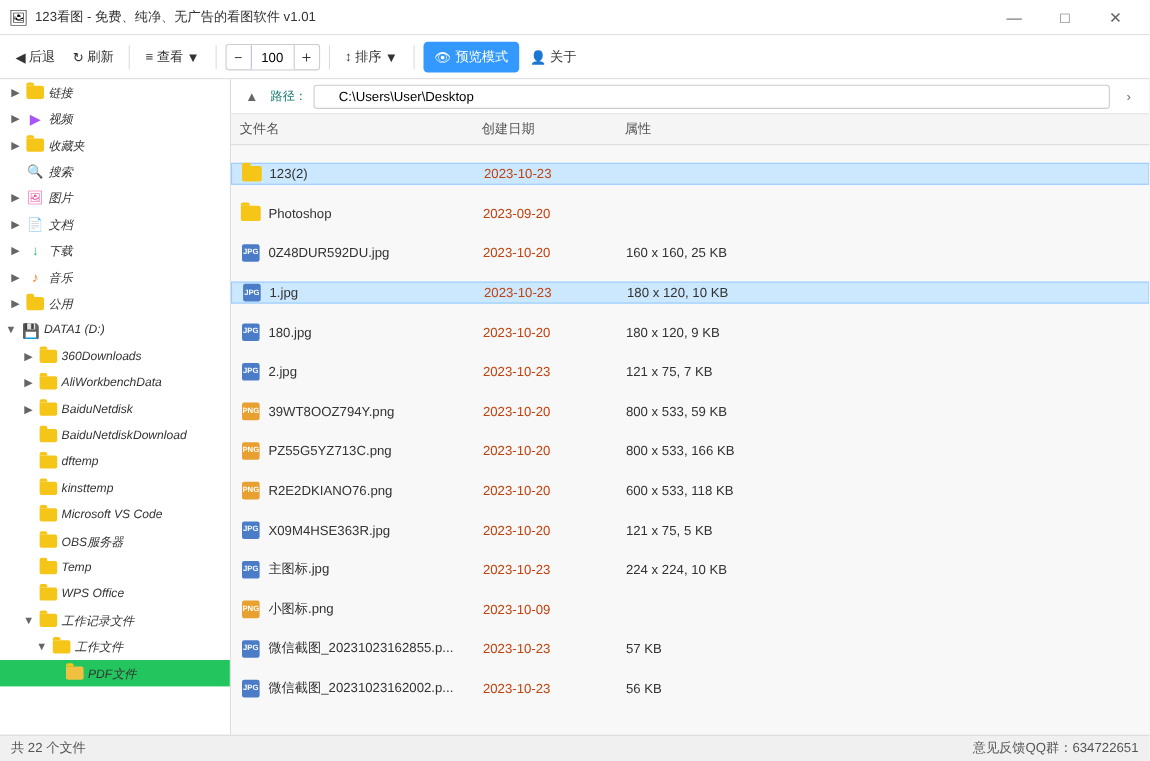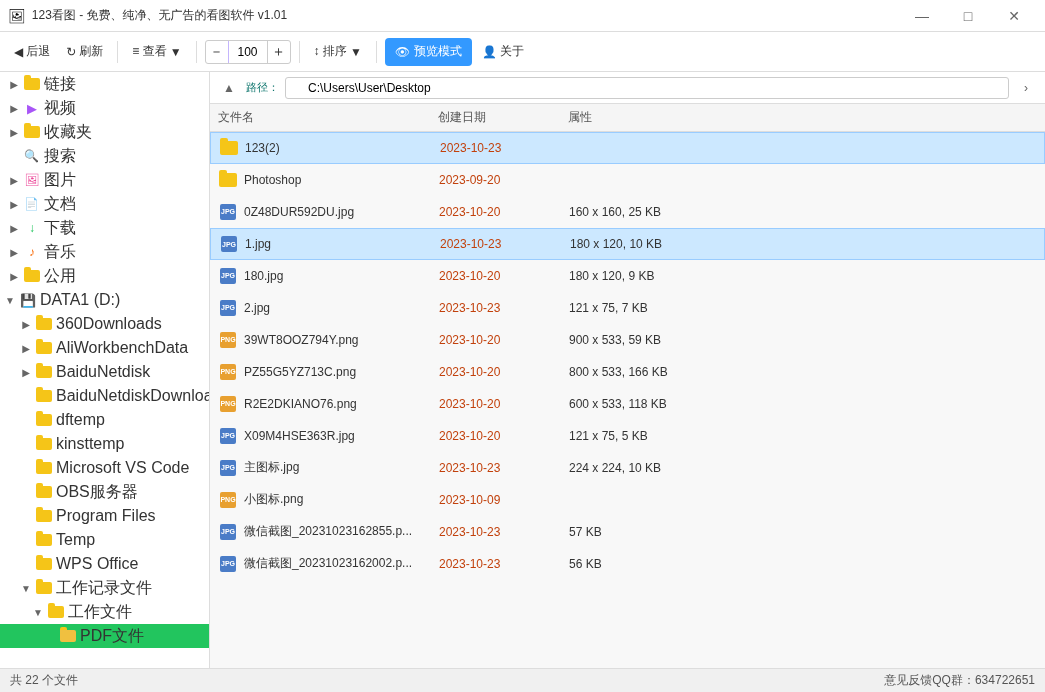--- a/index.html
+++ b/index.html
@@ -25,21 +25,21 @@
 
     
     .sidebar { width: 210px; background: #ffffff; border-right: 1px solid #ddd; overflow-y: auto; overflow-x: hidden; flex-shrink: 0; }
     .sidebar::-webkit-scrollbar { width: 6px; }
     .sidebar::-webkit-scrollbar-thumb { background: #ccc; border-radius: 3px; }
 
     .tree-item { display: flex; align-items: center; height: 24px; padding-left: 8px; cursor: pointer; white-space: nowrap; }
     .tree-item.selected { background: #22c55e; }
     .tree-item .arrow { width: 12px; display: inline-flex; align-items: center; justify-content: center; font-size: 10px; color: #666; flex-shrink: 0; }
     .tree-item .icon { width: 16px; height: 16px; margin: 0 4px; display: flex; align-items: center; justify-content: center; flex-shrink: 0; }
-    .tree-item .label { font-size: 16px; color: #333; }
+    .tree-item .label { font-size: 11px; color: #333; font-style: italic; }
 
     
     .content { flex: 1; display: flex; flex-direction: column; background: #f8f8f8; overflow: hidden; }
 
     
     .pathbar { height: 32px; background: #ffffff; border-bottom: 1px solid #ddd; display: flex; align-items: center; padding: 0 8px; gap: 6px; }
     .pathbar-nav { width: 22px; height: 22px; display: flex; align-items: center; justify-content: center; cursor: pointer; color: #666; }
     .pathbar-label { color: #0f766e; font-size: 11px; }
     .pathbar-input { flex: 1; height: 22px; border: 1px solid #ccc; border-radius: 3px; padding: 0 22px; font-size: 12px; background: white; }
     .pathbar-go { width: 22px; height: 22px; display: flex; align-items: center; justify-content: center; cursor: pointer; font-size: 12px; color: #666; }
@@ -48,21 +48,21 @@
     .filelist-header { display: flex; align-items: center; height: 28px; background: #f5f5f5; border-bottom: 1px solid #ddd; padding: 0 8px; }
     .col-name { width: 220px; font-size: 12px; color: #555; }
     .col-date { width: 130px; font-size: 12px; color: #555; }
     .col-attr { flex: 1; font-size: 12px; color: #555; }
 
     
     .filelist { flex: 1; overflow-y: auto; overflow-x: hidden; }
     .filelist::-webkit-scrollbar { width: 8px; }
     .filelist::-webkit-scrollbar-thumb { background: #ccc; border-radius: 3px; }
 
-    .file-row { display: flex; align-items: center; height: 32px; padding: 0 8px; cursor: pointer; border-bottom: 1px solid transparent; }
+    .file-row { display: flex; align-items: center; height: 20px; padding: 0 8px; cursor: pointer; border-bottom: 1px solid transparent; margin-top: 16px; }
     .file-row.selected { background: #cce8ff; border: 1px solid #99ccff; }
     .file-row .file-icon { width: 20px; height: 20px; margin-right: 6px; display: flex; align-items: center; justify-content: center; flex-shrink: 0; }
     .file-row .fname { width: 195px; font-size: 12px; color: #333; overflow: hidden; text-overflow: ellipsis; white-space: nowrap; }
     .file-row .fdate { width: 130px; font-size: 12px; color: #c2410c; }
     .file-row .fattr { flex: 1; font-size: 12px; color: #333; }
 
     
     .statusbar { height: 24px; background: #f0f0f0; border-top: 1px solid #ddd; display: flex; align-items: center; justify-content: space-between; padding: 0 10px; font-size: 12px; color: #555; }
 
     .spe-folder { width: 16px; height: 12px; background: #f5c518; border-radius: 0 2px 2px 2px; position: relative; display: inline-block; }
@@ -244,27 +244,20 @@
       <span class="icon">
           <div class="spe-folder"></div>
         </span>
       <span class="label">OBS服务器</span>
     </div>
     <div class="tree-item indent2">
       <span class="arrow" style="visibility:hidden;">▶</span>
       <span class="icon">
           <div class="spe-folder"></div>
         </span>
-      <span class="label">Program Files</span>
-    </div>
-    <div class="tree-item indent2">
-      <span class="arrow" style="visibility:hidden;">▶</span>
-      <span class="icon">
-          <div class="spe-folder"></div>
-        </span>
       <span class="label">Temp</span>
     </div>
     <div class="tree-item indent2">
       <span class="arrow" style="visibility:hidden;">▶</span>
       <span class="icon">
           <div class="spe-folder"></div>
         </span>
       <span class="label">WPS Office</span>
     </div>
     <div class="tree-item indent2">
@@ -365,21 +358,21 @@
         <div class="fdate">2023-10-23</div>
         <div class="fattr">121 x 75, 7 KB</div>
       </div>
 
       <div class="file-row">
         <div class="file-icon">
             <div class="png-icon">PNG</div>
           </div>
         <div class="fname">39WT8OOZ794Y.png</div>
         <div class="fdate">2023-10-20</div>
-        <div class="fattr">900 x 533, 59 KB</div>
+        <div class="fattr">800 x 533, 59 KB</div>
       </div>
 
       <div class="file-row">
         <div class="file-icon">
             <div class="png-icon">PNG</div>
           </div>
         <div class="fname">PZ55G5YZ713C.png</div>
         <div class="fdate">2023-10-20</div>
         <div class="fattr">800 x 533, 166 KB</div>
       </div>

